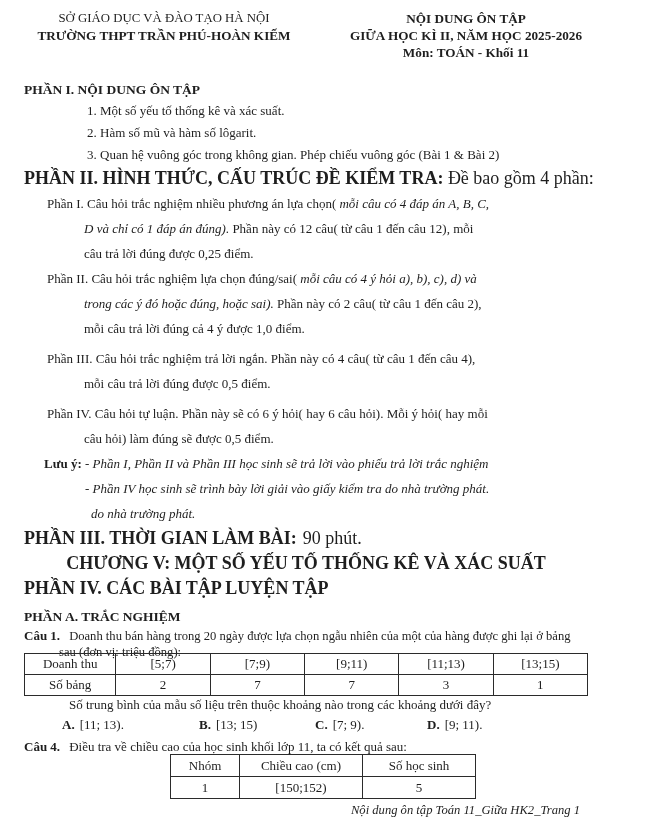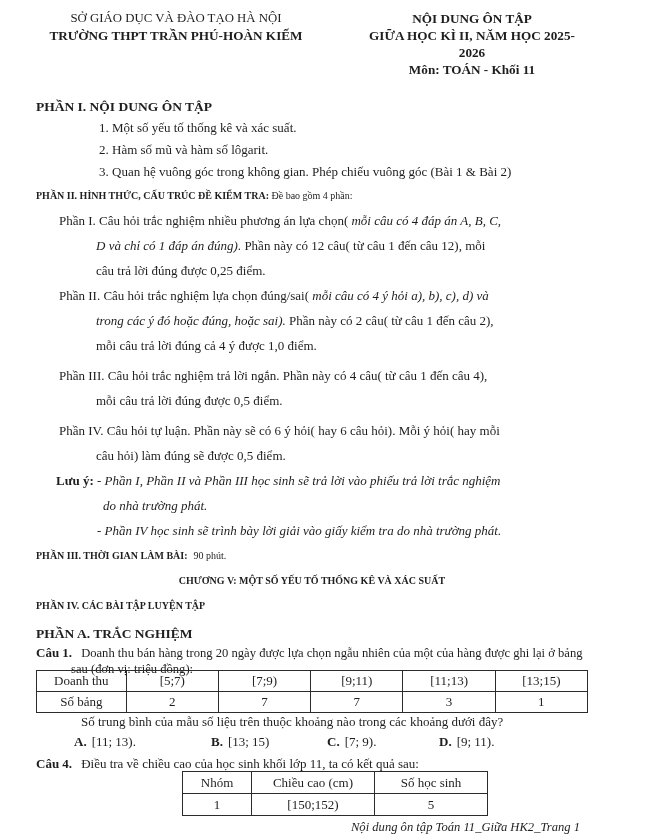--- a/index.html
+++ b/index.html
@@ -1,20 +1,20 @@
 <!DOCTYPE html>
 <html><head>
 <meta charset="utf-8">
 <style>
   html,body { margin:0; padding:0; background:#ffffff; }
   .page {
     position:relative;
     width:620px; height:839px;
     box-sizing:border-box;
-    padding:10px 32px 0 36px;
+    padding:10px 32px 0 24px;
     background:#ffffff;
     color:#1e1e1e;
     font-family:"Liberation Serif","DejaVu Serif",serif;
     font-size:13px;
     overflow:hidden;
   }
   .b { font-weight:bold; }
   .i { font-style:italic; }
   .center { text-align:center; }
   .nw { white-space:nowrap; }
@@ -32,21 +32,21 @@
   .topic { height:22px; line-height:22px; padding-left:63px; }
 
   
   .l25 { height:25px; line-height:25px; }
   .inda { padding-left:23px; }   
   .indb { padding-left:60px; }   
   .indn { padding-left:20px;font-family:Liberation Serif, serif; }   
   .indn2 { padding-left:67px; }
   .indn3 { padding-left:61px; }
   .mt5 { margin-top:5px; }
-  .h135 { font-size:10px; }
+  .h135 { font-size:18px; }
   .g6 { padding-left:6px; }
 
   
   .hA { margin-top:6px; height:20px; line-height:20px; font-size:13.5px; }
   .l17 { height:17px; line-height:17px; font-size:12.6px; }
   .indq { padding-left:35px; }
   .qlabel { font-weight:bold; margin-right:9px; font-size:13px; }
 
   table { border-collapse:collapse; table-layout:fixed; }
   td { border:1px solid #2b2b2b; text-align:center; padding:0 3px; font-size:13px; overflow:hidden; }
@@ -101,22 +101,22 @@
   <div class="l25 indb nw"><span class="i">trong các ý đó hoặc đúng, hoặc sai).</span><span> Phần này có 2 câu( từ câu 1 đến câu 2),</span></div>
   <div class="l25 indb nw">mỗi câu trả lời đúng cả 4 ý được 1,0 điểm.</div>
 
   <div class="l25 inda nw mt5">Phần III. Câu hỏi trắc nghiệm trả lời ngắn. Phần này có 4 câu( từ câu 1 đến câu 4),</div>
   <div class="l25 indb nw">mỗi câu trả lời đúng được 0,5 điểm.</div>
 
   <div class="l25 inda nw mt5">Phần IV. Câu hỏi tự luận. Phần này sẽ có 6 ý hỏi( hay 6 câu hỏi). Mỗi ý hỏi( hay mỗi</div>
   <div class="l25 indb nw">câu hỏi) làm đúng sẽ được 0,5 điểm.</div>
 
   <div class="l25 indn nw"><span class="b">Lưu ý:</span><span class="i"> - Phần I, Phần II và Phần III học sinh sẽ trả lời vào phiếu trả lời trắc nghiệm</span></div>
+  <div class="l25 indn3 i nw">- Phần IV học sinh sẽ trình bày lời giải vào giấy kiểm tra do nhà trường phát.</div>
   <div class="l25 indn2 i nw">do nhà trường phát.</div>
-  <div class="l25 indn3 i nw">- Phần IV học sinh sẽ trình bày lời giải vào giấy kiểm tra do nhà trường phát.</div>
 
   <div class="l25 nw h135"><span class="b">PHẦN III. THỜI GIAN LÀM BÀI:</span><span class="g6">90 phút.</span></div>
 
   <div class="l25 b center nw h135">CHƯƠNG V: MỘT SỐ YẾU TỐ THỐNG KÊ VÀ XÁC SUẤT</div>
 
   <div class="l25 b nw h135">PHẦN IV. CÁC BÀI TẬP LUYỆN TẬP</div>
 
   <div class="hA b nw">PHẦN A. TRẮC NGHIỆM</div>
 
   <div class="l17 nw"><span class="qlabel">Câu 1.</span><span>Doanh thu bán hàng trong 20 ngày được lựa chọn ngẫu nhiên của một của hàng được ghi lại ở bảng</span></div>

